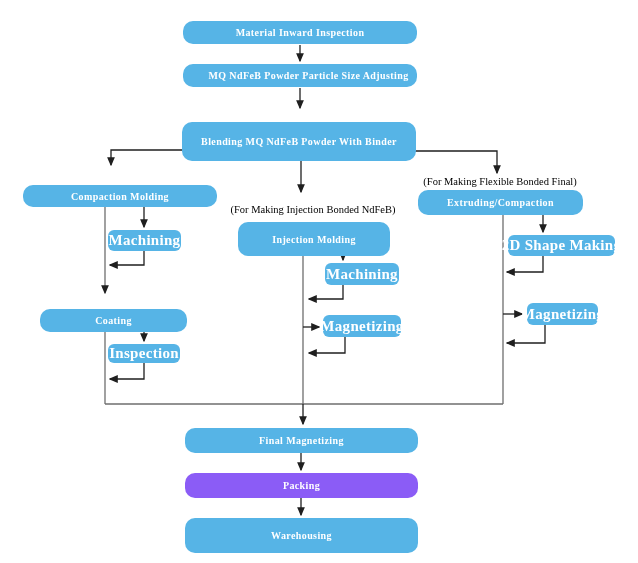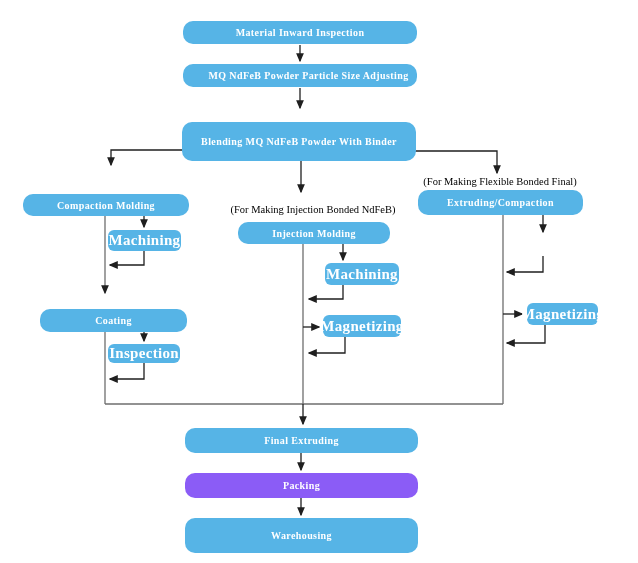--- a/index.html
+++ b/index.html
@@ -66,29 +66,30 @@
       <polyline points="543,256 543,272 507,272" fill="none" stroke="#1f1f1f" stroke-width="1.3" marker-end="url(#ah)"></polyline>
       <polyline points="503,314 522,314" fill="none" stroke="#1f1f1f" stroke-width="1.3" marker-end="url(#ah)"></polyline>
       <polyline points="545,325 545,343 507,343" fill="none" stroke="#1f1f1f" stroke-width="1.3" marker-end="url(#ah)"></polyline>
       <polyline points="301,453 301,470" fill="none" stroke="#1f1f1f" stroke-width="1.3" marker-end="url(#ah)"></polyline>
       <polyline points="301,498 301,515" fill="none" stroke="#1f1f1f" stroke-width="1.3" marker-end="url(#ah)"></polyline>
     </svg>
 
   <div class="node lg" style="top: 21px; left: 183px; width: 234px; height: 23px; background: rgb(86, 180, 230); color: rgb(255, 255, 255);">Material Inward Inspection</div>
   <div class="node lg" style="top: 64px; left: 183px; width: 234px; height: 23px; background: rgb(86, 180, 230); color: rgb(255, 255, 255); padding-left: 17px;">MQ NdFeB Powder Particle Size Adjusting</div>
   <div class="node lg" style="top: 111px; left: 182px; width: 234px; height: 39px; background: rgb(86, 180, 230); color: rgb(255, 255, 255); margin-top: 11px;">Blending MQ NdFeB Powder With Binder</div>
-  <div class="node lg" style="top: 194px; left: 23px; width: 166px; height: 22px; background: rgb(86, 180, 230); color: rgb(255, 255, 255);">Compaction Molding</div>
+  <div class="node lg" style="top: 185px; left: 23px; width: 194px; height: 22px; background: rgb(86, 180, 230); color: rgb(255, 255, 255);">Compaction Molding</div>
   <div class="node sm" style="top: 230px; left: 108px; width: 73px; height: 21px; background: rgb(86, 180, 230); color: rgb(255, 255, 255);">Machining</div>
   <div class="node lg" style="top: 297px; left: 40px; width: 147px; height: 23px; background: rgb(86, 180, 230); color: rgb(255, 255, 255); margin-top: 12px;">Coating</div>
   <div class="node sm" style="top: 344px; left: 108px; width: 72px; height: 19px; background: rgb(86, 180, 230); color: rgb(255, 255, 255);">Inspection</div>
-  <div class="node lg" style="top: 222px; left: 238px; width: 152px; height: 22px; background: rgb(86, 180, 230); color: rgb(255, 255, 255); text-align: right;">Injection Molding</div>
+  <div class="node lg" style="top: 222px; left: 238px; width: 152px; height: 34px; background: rgb(86, 180, 230); color: rgb(255, 255, 255); text-align: right;">Injection Molding</div>
   <div class="node sm" style="top: 263px; left: 325px; width: 74px; height: 22px; background: rgb(86, 180, 230); color: rgb(255, 255, 255);">Machining</div>
   <div class="node sm" style="top: 315px; left: 323px; width: 78px; height: 22px; background: rgb(86, 180, 230); color: rgb(255, 255, 255);">Magnetizing</div>
   <div class="node lg" style="top: 190px; left: 418px; width: 165px; height: 25px; background: rgb(86, 180, 230); color: rgb(255, 255, 255);">Extruding/Compaction</div>
+  <div class="node sm" style="top: 235px; left: 508px; width: 107px; height: 21px; background: rgb(86, 180, 230); color: rgb(255, 255, 255);">2D Shape Making</div>
   <div class="node sm" style="top: 303px; left: 527px; width: 71px; height: 22px; background: rgb(86, 180, 230); color: rgb(255, 255, 255);">Magnetizing</div>
-  <div class="node lg" style="top: 428px; left: 185px; width: 233px; height: 25px; background: rgb(86, 180, 230); color: rgb(255, 255, 255);">Final Extruding</div>
+  <div class="node lg" style="top: 428px; left: 185px; width: 233px; height: 25px; background: rgb(86, 180, 230); color: rgb(255, 255, 255);">Final Magnetizing</div>
   <div class="node lg" style="top: 473px; left: 185px; width: 233px; height: 25px; background: #8b5cf6; color: rgb(255, 255, 255);">Packing</div>
   <div class="node lg" style="top: 518px; left: 185px; width: 233px; height: 35px; background: rgb(86, 180, 230); color: rgb(255, 255, 255);">Warehousing</div>
 
   <div class="branch-label" style="top: 204px; left: 313px; color: rgb(0, 0, 0);">(For Making Injection Bonded NdFeB)</div>
   <div class="branch-label" style="top: 176px; left: 500px; color: rgb(0, 0, 0);">(For Making Flexible Bonded Final)</div>
 
 </div>
 
 </body></html>

